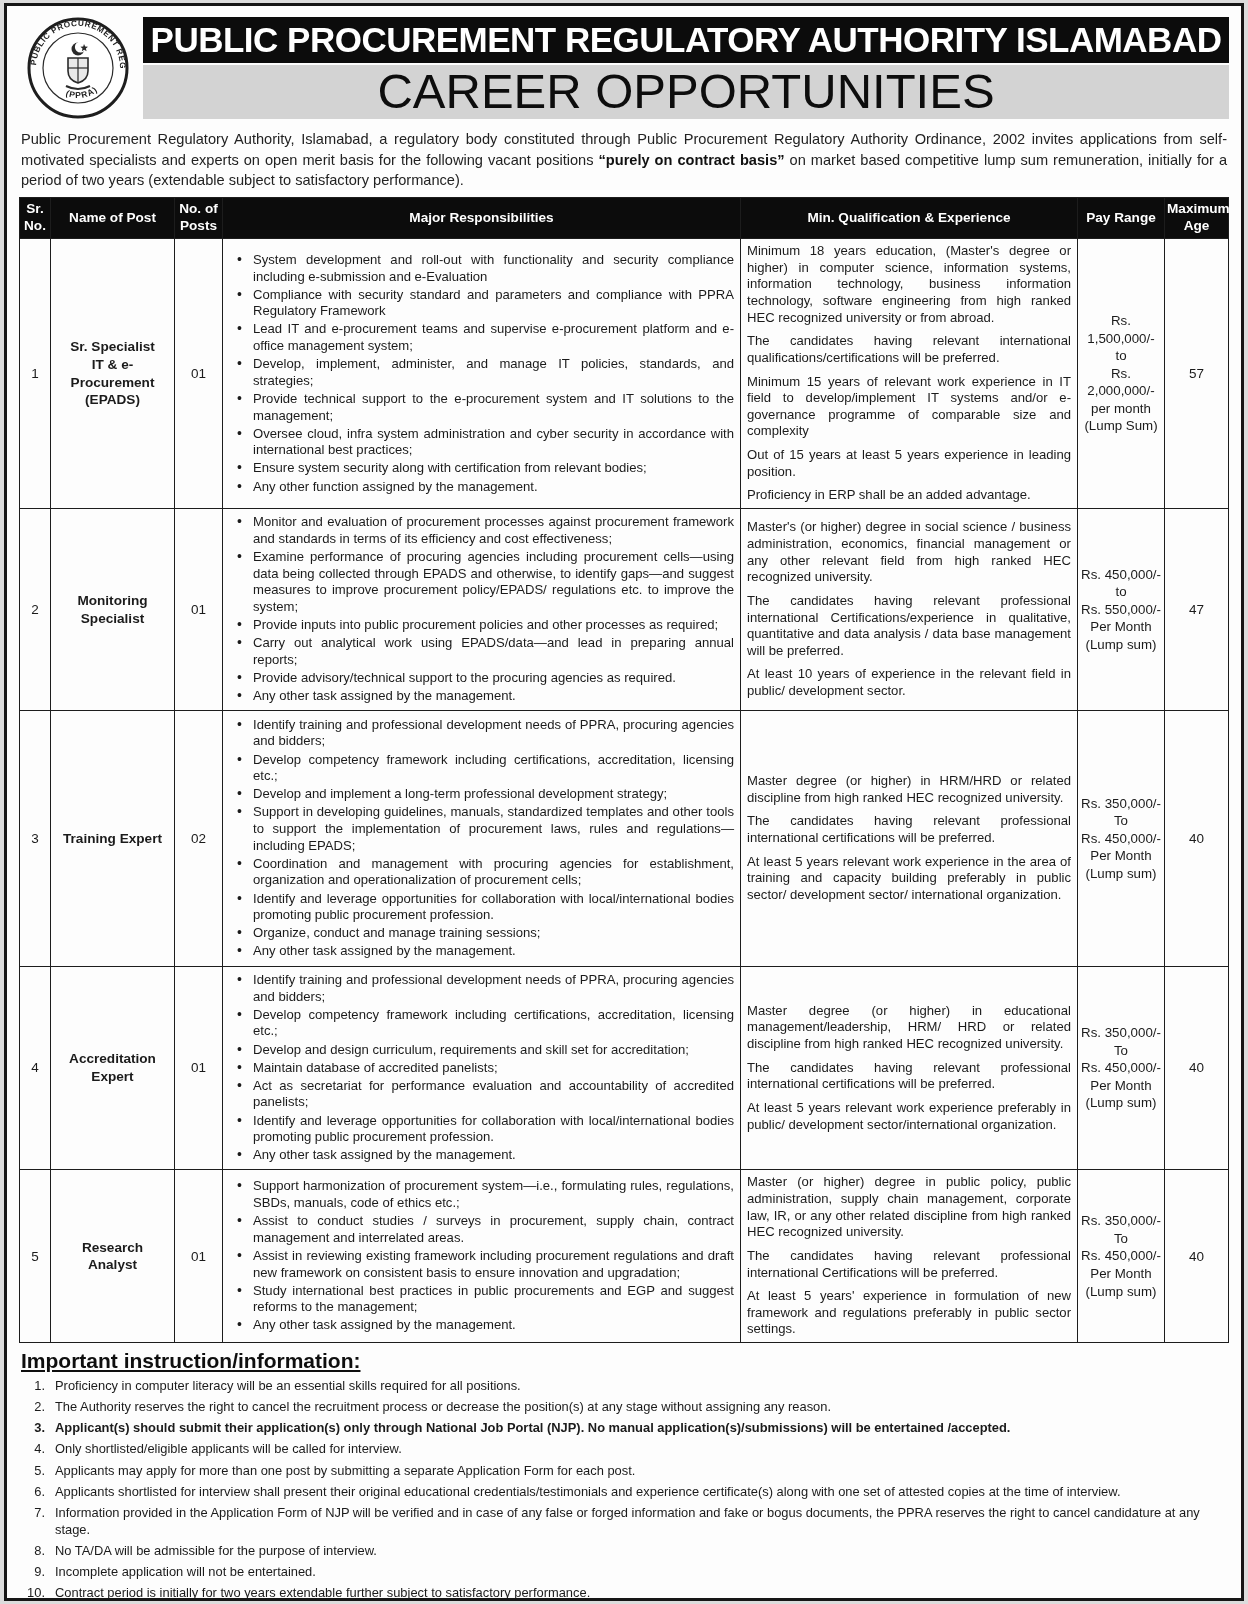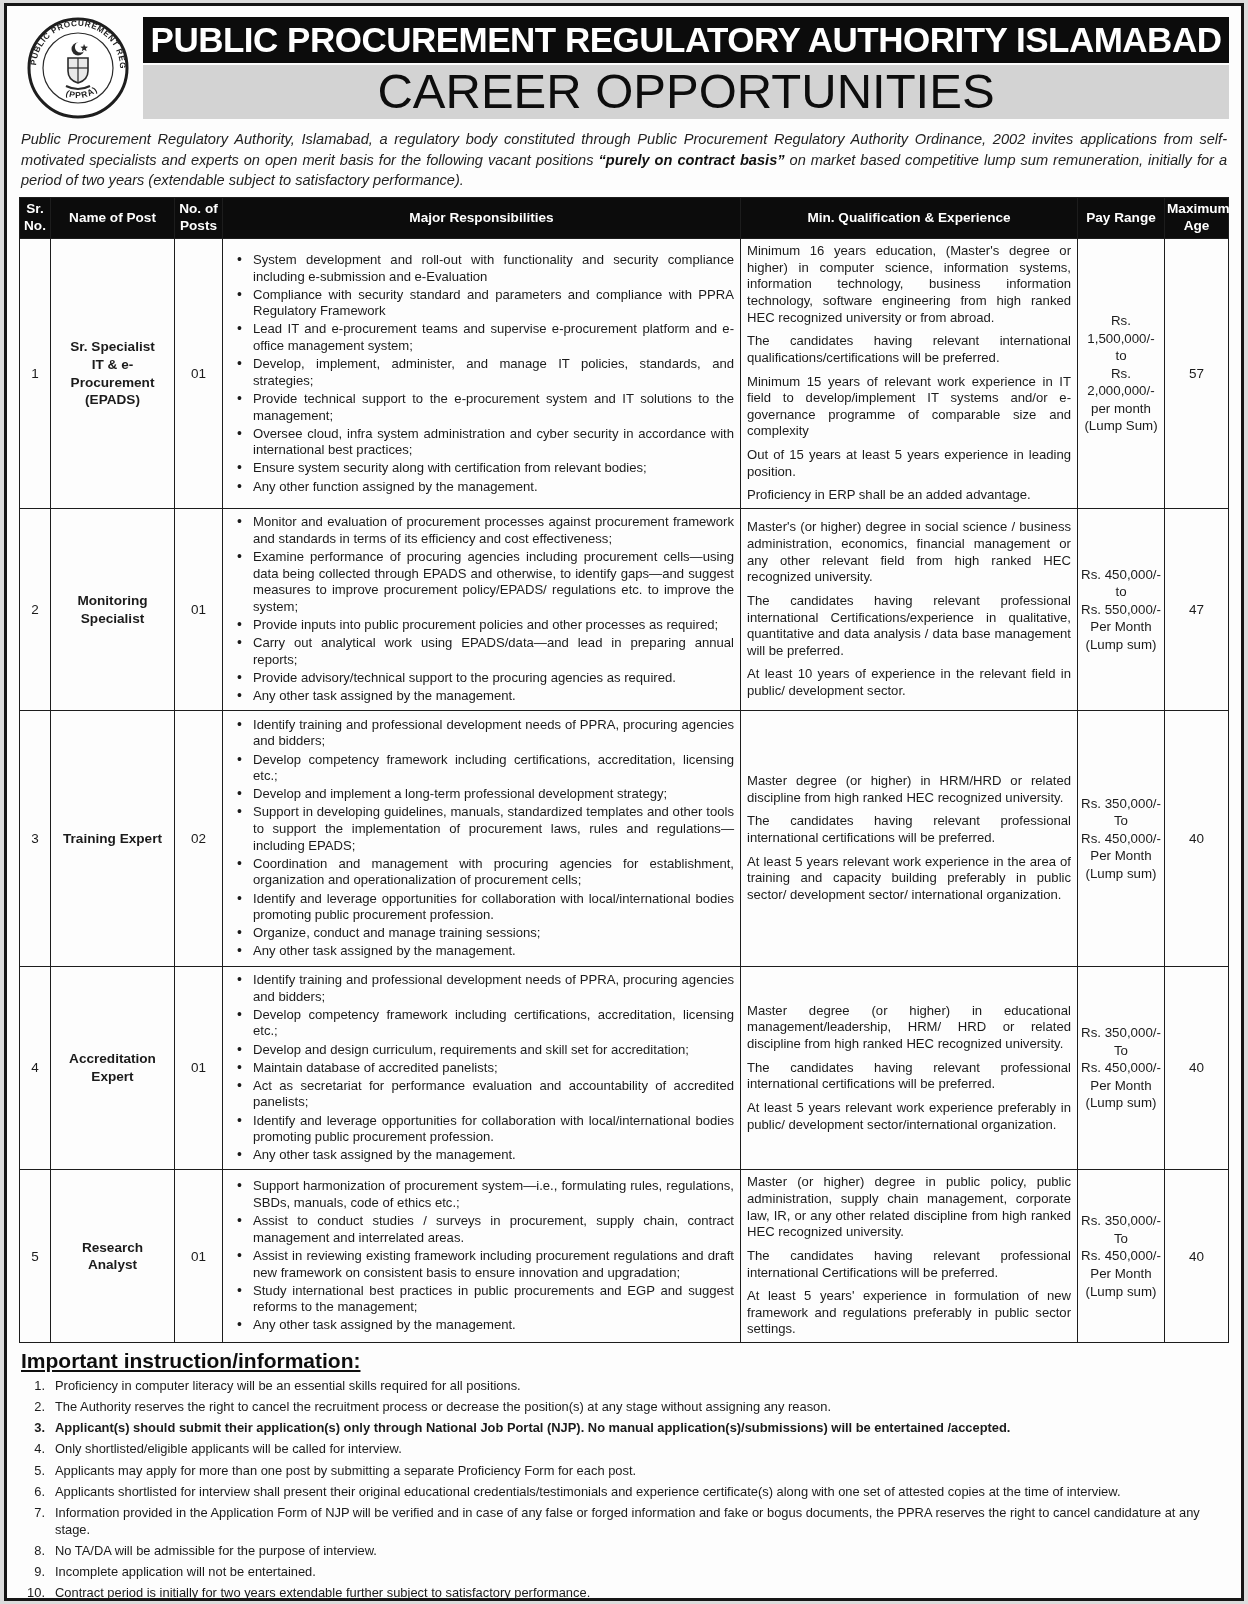--- a/index.html
+++ b/index.html
@@ -17,21 +17,21 @@
     background:#0c0c0c; color:#fff; text-align:center; font-weight:bold;
     font-size:35px; letter-spacing:-0.5px; padding:5px 0 4px 0; line-height:1.05;
     transform-origin:center; white-space:nowrap;
   }
   .career-bar {
     background:#d3d3d3; color:#0d0d0d; text-align:center; font-weight:normal;
     font-size:49px; letter-spacing:0px; padding:2px 0 3px 0; line-height:1.0; margin-top:2px;
   }
   
   .intro {
-    font-size:14.6px; line-height:1.42; text-align:justify; margin:7px 2px 6px 2px; color:#222;font-style:italic;
+    font-size:14.6px; line-height:1.42; text-align:justify; margin:7px 2px 6px 2px; color:#222;
   }
   .intro b { color:#111; }
   
   table.jobs { width:100%; border-collapse:collapse; table-layout:fixed; }
   table.jobs th, table.jobs td { border:1.6px solid #1d1d1d; }
   table.jobs th {
     background:#0c0c0c; color:#fff; font-size:13.6px; font-weight:bold;
     padding:3px 2px; line-height:1.25; text-align:center;
   }
   td.c-sr   { text-align:center; vertical-align:middle; font-size:13.5px; }
@@ -133,21 +133,21 @@
               <li>Compliance with security standard and parameters and compliance with PPRA Regulatory Framework</li>
               <li>Lead IT and e-procurement teams and supervise e-procurement platform and e-office management system;</li>
               <li>Develop, implement, administer, and manage IT policies, standards, and strategies;</li>
               <li>Provide technical support to the e-procurement system and IT solutions to the management;</li>
               <li>Oversee cloud, infra system administration and cyber security in accordance with international best practices;</li>
               <li>Ensure system security along with certification from relevant bodies;</li>
               <li>Any other function assigned by the management.</li>
             </ul>
           </td>
           <td class="c-qual">
-            <p>Minimum 16 years education, (Master's degree or higher) in computer science, information systems, information technology, business information technology, software engineering from high ranked HEC recognized university or from abroad.</p>
+            <p>Minimum 18 years education, (Master's degree or higher) in computer science, information systems, information technology, business information technology, software engineering from high ranked HEC recognized university or from abroad.</p>
             <p>The candidates having relevant international qualifications/certifications will be preferred.</p>
             <p>Minimum 15 years of relevant work experience in IT field to develop/implement IT systems and/or e-governance programme of comparable size and complexity</p>
             <p>Out of 15 years at least 5 years experience in leading position.</p>
             <p>Proficiency in ERP shall be an added advantage.</p>
           </td>
           <td class="c-pay">Rs.
 1,500,000/-
 to
 Rs.
 2,000,000/-
@@ -278,21 +278,21 @@
         <div class="inst-row bold">
           <span class="inst-num">3.</span>
           <span class="inst-text">Applicant(s) should submit their application(s) only through National Job Portal (NJP). No manual application(s)/submissions) will be entertained /accepted.</span>
         </div>
         <div class="inst-row">
           <span class="inst-num">4.</span>
           <span class="inst-text">Only shortlisted/eligible applicants will be called for interview.</span>
         </div>
         <div class="inst-row">
           <span class="inst-num">5.</span>
-          <span class="inst-text">Applicants may apply for more than one post by submitting a separate Proficiency Form for each post.</span>
+          <span class="inst-text">Applicants may apply for more than one post by submitting a separate Application Form for each post.</span>
         </div>
         <div class="inst-row">
           <span class="inst-num">6.</span>
           <span class="inst-text">Applicants shortlisted for interview shall present their original educational credentials/testimonials and experience certificate(s) along with one set of attested copies at the time of interview.</span>
         </div>
         <div class="inst-row">
           <span class="inst-num">7.</span>
           <span class="inst-text">Information provided in the Application Form of NJP will be verified and in case of any false or forged information and fake or bogus documents, the PPRA reserves the right to cancel candidature at any stage.</span>
         </div>
         <div class="inst-row">

